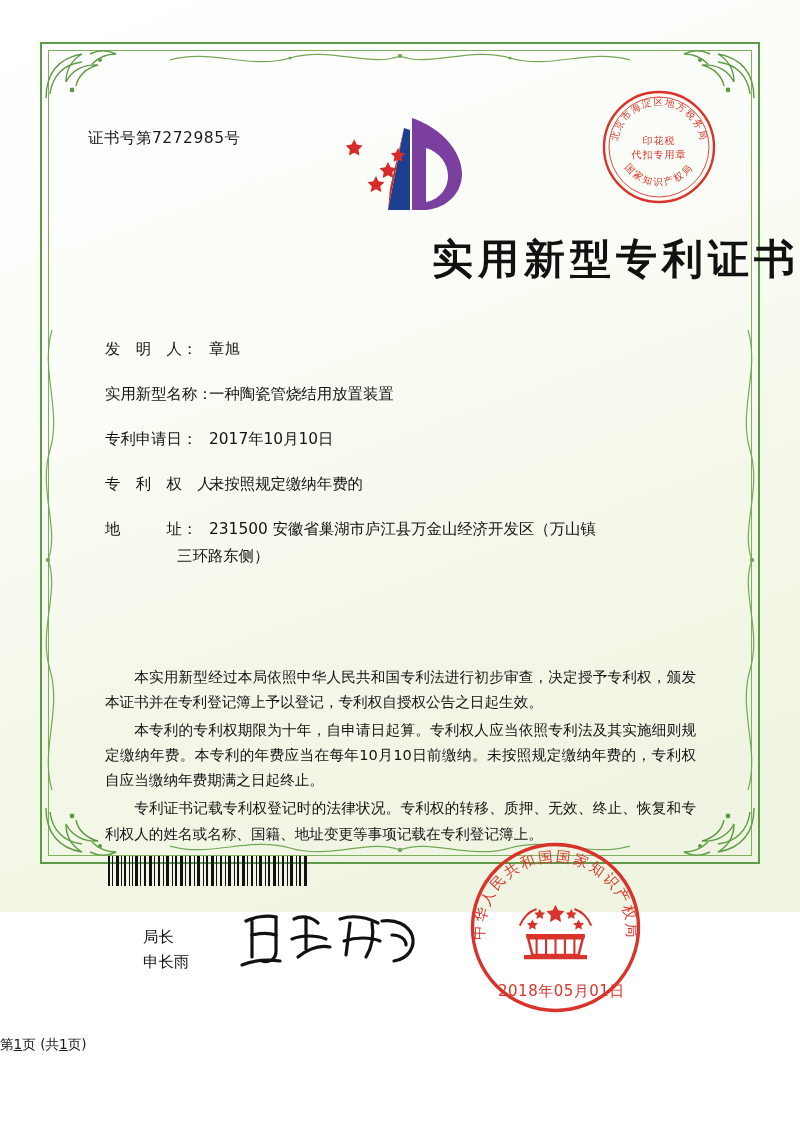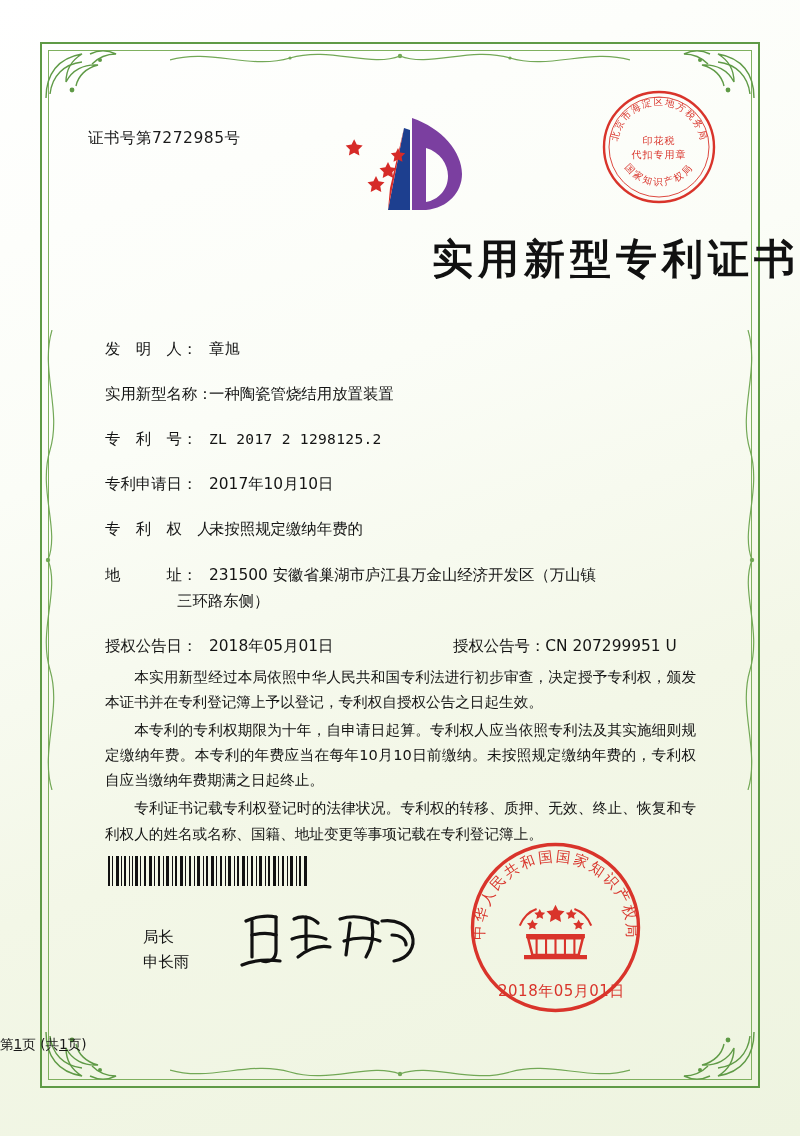--- a/index.html
+++ b/index.html
@@ -10,21 +10,21 @@
   body {
     width: 800px;
     height: 1136px;
     font-family: "DejaVu Sans", "Liberation Sans", sans-serif;
     overflow: hidden;
   }
 
   .page {
     position: relative;
     width: 800px;
-    height: 1136px;
+    height: 912px;
     background: linear-gradient(160deg, #ffffff 0%, #fbfdf7 35%, #f3f7e7 65%, #eef4e0 100%);
   }
 
   
   .border-outer {
     position: absolute;
     left: 40px; top: 42px; right: 40px; bottom: 48px;
     border: 2px solid #5f9a46;
   }
   .border-inner {
@@ -326,43 +326,34 @@
     <div class="fields">
 
       <div class="field-row">
         <span class="f-label">发　明　人：</span><span class="f-value">章旭</span>
       </div>
 
       <div class="field-row">
         <span class="f-label">实用新型名称：</span><span class="f-value">一种陶瓷管烧结用放置装置</span>
       </div>
 
-      <div class="field-row">
-        <span class="f-label">专　利　号：</span><span class="f-value mono">ZL 2017 2 1298125.2</span>
-      </div>
 
       <div class="field-row">
         <span class="f-label">专利申请日：</span><span class="f-value">2017年10月10日</span>
       </div>
 
       <div class="field-row">
         <span class="f-label">专　利　权　人：</span><span class="f-value">未按照规定缴纳年费的</span>
       </div>
 
       <div class="field-row">
         <span class="f-label">地　　　址：</span><span class="f-value">231500 安徽省巢湖市庐江县万金山经济开发区（万山镇</span>
         <span class="addr-second">三环路东侧）</span>
       </div>
 
-      <div class="field-row row-two-col">
-        <span class="f-label">授权公告日：</span><span class="f-value">2018年05月01日</span>
-        <span class="col-right">
-          <span>授权公告号：</span><span class="f-value">CN 207299951 U</span>
-        </span>
-      </div>
 
     </div>
 
     <div class="paras">
       <p>本实用新型经过本局依照中华人民共和国专利法进行初步审查，决定授予专利权，颁发本证书并在专利登记簿上予以登记，专利权自授权公告之日起生效。</p>
       <p>本专利的专利权期限为十年，自申请日起算。专利权人应当依照专利法及其实施细则规定缴纳年费。本专利的年费应当在每年10月10日前缴纳。未按照规定缴纳年费的，专利权自应当缴纳年费期满之日起终止。</p>
       <p>专利证书记载专利权登记时的法律状况。专利权的转移、质押、无效、终止、恢复和专利权人的姓名或名称、国籍、地址变更等事项记载在专利登记簿上。</p>
     </div>
 
     <div class="barcode">

